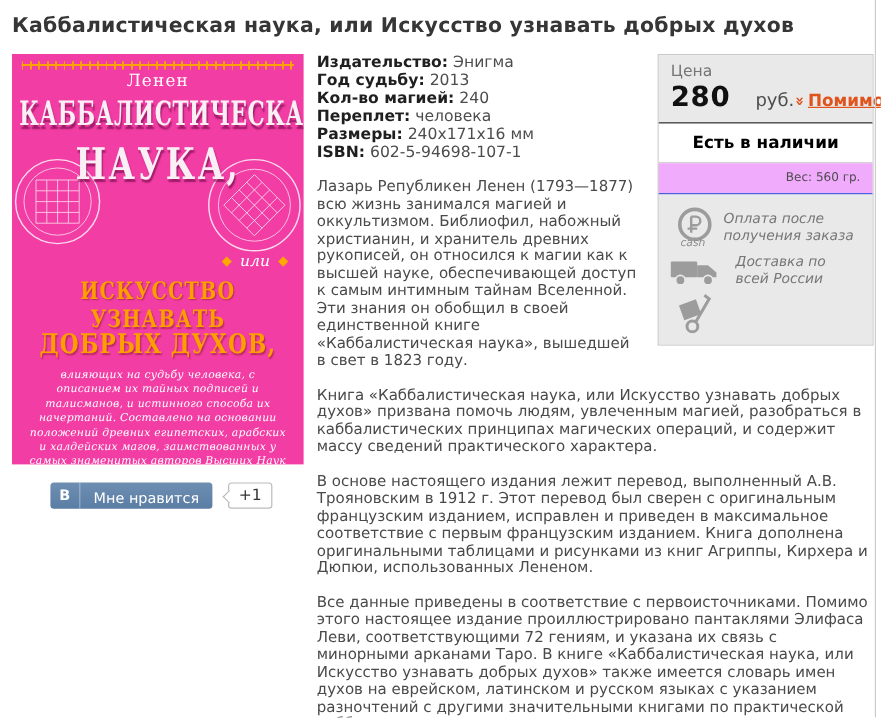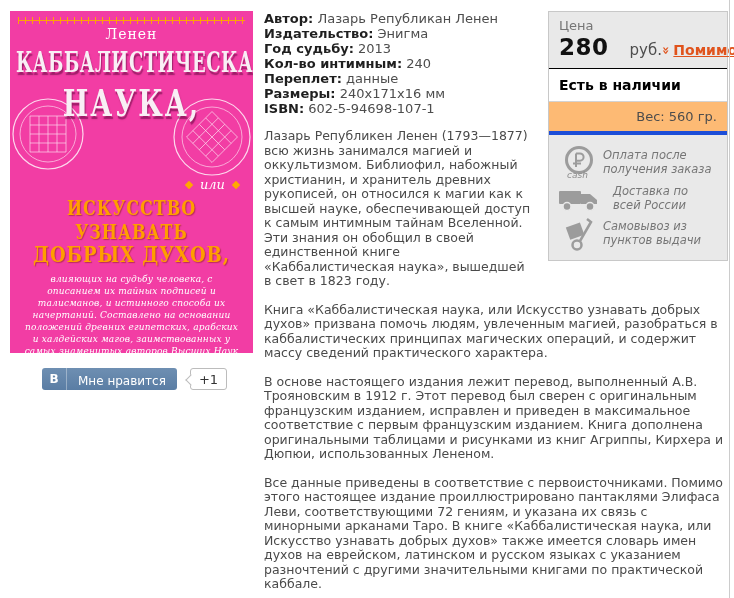--- a/index.html
+++ b/index.html
@@ -87,43 +87,44 @@
   }
   .price-row { background:#e9e9e9; padding:6px 10px 8px 10px; border-bottom:1px solid #000000; }
   .price-label { color:#757575; font-size:13px; }
   .price-line { display:flex; align-items:baseline; margin-top:1px; }
   .price-value { font-size:23px; font-weight:bold; color:#111; letter-spacing:.5px; }
   .price-cur { font-size:15px; color:#4d4d4d; margin-left:9px;padding-left:12px; }
   .buy-link { margin-left:auto; color:#e0531c; font-size:14px; font-weight:bold;
     text-decoration:underline; cursor:pointer; white-space:nowrap; }
   .buy-chevron { display:inline-block; transform:rotate(90deg); text-decoration:none;
     font-size:13px; margin-right:3px; }
-  .avail-row { background:#fff; text-align:left; font-weight:bold; color:#000;
+  .avail-row { background:#fff; text-align:center; font-weight:bold; color:#000;
     font-size:14px; padding:8px 10px; border-bottom:1px solid #d3d3d3; }
-  .weight-row { background:#fdba74; text-align:right; color:#4d4d4d;
-    font-size:13px; padding:7px 10px; border-bottom:4px solid #1d4ed8; }
+  .weight-row { background:#f0abfc; text-align:right; color:#4d4d4d;
+    font-size:10px; padding:7px 10px; border-bottom:1px solid #1d4ed8; }
   .features { background:#e9e9e9; padding:7px 6px 6px 6px; }
   .feature { display:flex; align-items:center; margin:3px 0; }
   .f-icon { width:48px; display:flex; justify-content:center;text-align:right; }
   .f-text { flex:1; font-style:italic; color:#767676; font-size:11.5px; line-height:1.2;
     padding-right:2px; }
   .f2 .f-text { padding-left:10px;font-style:italic; }
 
   
   .details { margin-top:3px; font-size:13px; line-height:15px; color:#4d4d4d; }
   .detail-row { margin:0; }
   .detail-label { font-weight:bold; color:#1f1f1f; }
   .description { margin-top:13px; font-size:12.5px; line-height:14.5px; color:#4a4a4a; }
   .description p { margin:0 0 14px 0; }
   .description p.narrow { width:268px; }
 </style>
 </head>
 <body>
 
 <div class="page">
+  <div class="page-title">Каббалистическая наука, или Искусство узнавать добрых духов</div>
 
   <div class="layout">
 
     <div class="left-col">
       <div class="cover">
         <div class="orn"></div>
         <div class="cov-author">Ленен</div>
         <div class="cov-t1">КАББАЛИСТИЧЕСКАЯ</div>
         <div class="cov-t2">НАУКА,</div>
 
@@ -209,32 +210,30 @@
           <div class="feature">
             <span class="f-icon">
               <svg width="40" height="34" viewBox="0 0 40 34">
                 <g transform="rotate(-20 18 15)">
                   <rect x="9" y="7" width="15" height="13" fill="#9c9c9c"></rect>
                 </g>
                 <path d="M28 2l4 3-11 19" fill="none" stroke="#9c9c9c" stroke-width="2.5"></path>
                 <circle cx="18" cy="28" r="4.5" fill="none" stroke="#9c9c9c" stroke-width="2.5"></circle>
               </svg>
             </span>
-            <span class="f-text">Самовывоз из пунктов выдачи</span>
           </div>
 
         </div>
       </div>
 
       <div class="details">
-        <div class="detail-row"><span class="detail-label">Автор:</span> <span>Лазарь Републикан Ленен</span></div>
         <div class="detail-row"><span class="detail-label">Издательство:</span> <span>Энигма</span></div>
         <div class="detail-row"><span class="detail-label">Год судьбу:</span> <span>2013</span></div>
-        <div class="detail-row"><span class="detail-label">Кол-во интимным:</span> <span>240</span></div>
-        <div class="detail-row"><span class="detail-label">Переплет:</span> <span>данные</span></div>
+        <div class="detail-row"><span class="detail-label">Кол-во магией:</span> <span>240</span></div>
+        <div class="detail-row"><span class="detail-label">Переплет:</span> <span>человека</span></div>
         <div class="detail-row"><span class="detail-label">Размеры:</span> <span>240х171х16 мм</span></div>
         <div class="detail-row"><span class="detail-label">ISBN:</span> <span>602-5-94698-107-1</span></div>
       </div>
 
       <div class="description">
         <p class="narrow">Лазарь Републикен Ленен (1793—1877) всю жизнь занимался магией и оккультизмом. Библиофил, набожный христианин, и хранитель древних рукописей, он относился к магии как к высшей науке, обеспечивающей доступ к самым интимным тайнам Вселенной. Эти знания он обобщил в своей единственной книге «Каббалистическая наука», вышедшей в свет в 1823 году.</p>
         <p>Книга «Каббалистическая наука, или Искусство узнавать добрых духов» призвана помочь людям, увлеченным магией, разобраться в каббалистических принципах магических операций, и содержит массу сведений практического характера.</p>
         <p>В основе настоящего издания лежит перевод, выполненный А.В. Трояновским в 1912 г. Этот перевод был сверен с оригинальным французским изданием, исправлен и приведен в максимальное соответствие с первым французским изданием. Книга дополнена оригинальными таблицами и рисунками из книг Агриппы, Кирхера и Дюпюи, использованных Лененом.</p>
         <p>Все данные приведены в соответствие с первоисточниками. Помимо этого настоящее издание проиллюстрировано пантаклями Элифаса Леви, соответствующими 72 гениям, и указана их связь с минорными арканами Таро. В книге «Каббалистическая наука, или Искусство узнавать добрых духов» также имеется словарь имен духов на еврейском, латинском и русском языках с указанием разночтений с другими значительными книгами по практической каббале.</p>
       </div>

